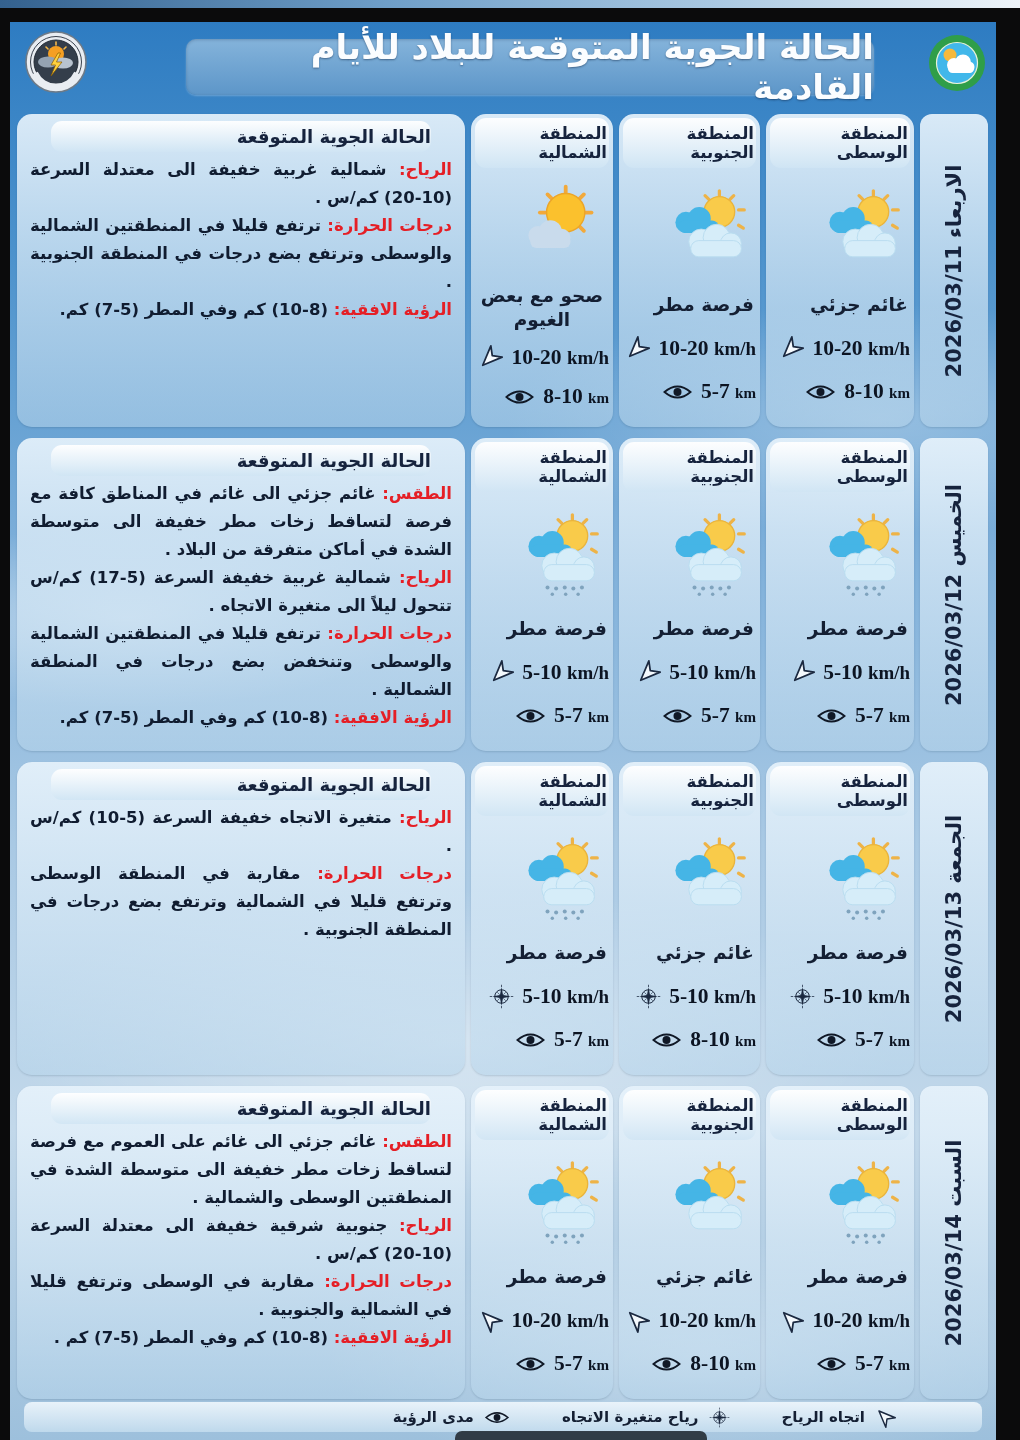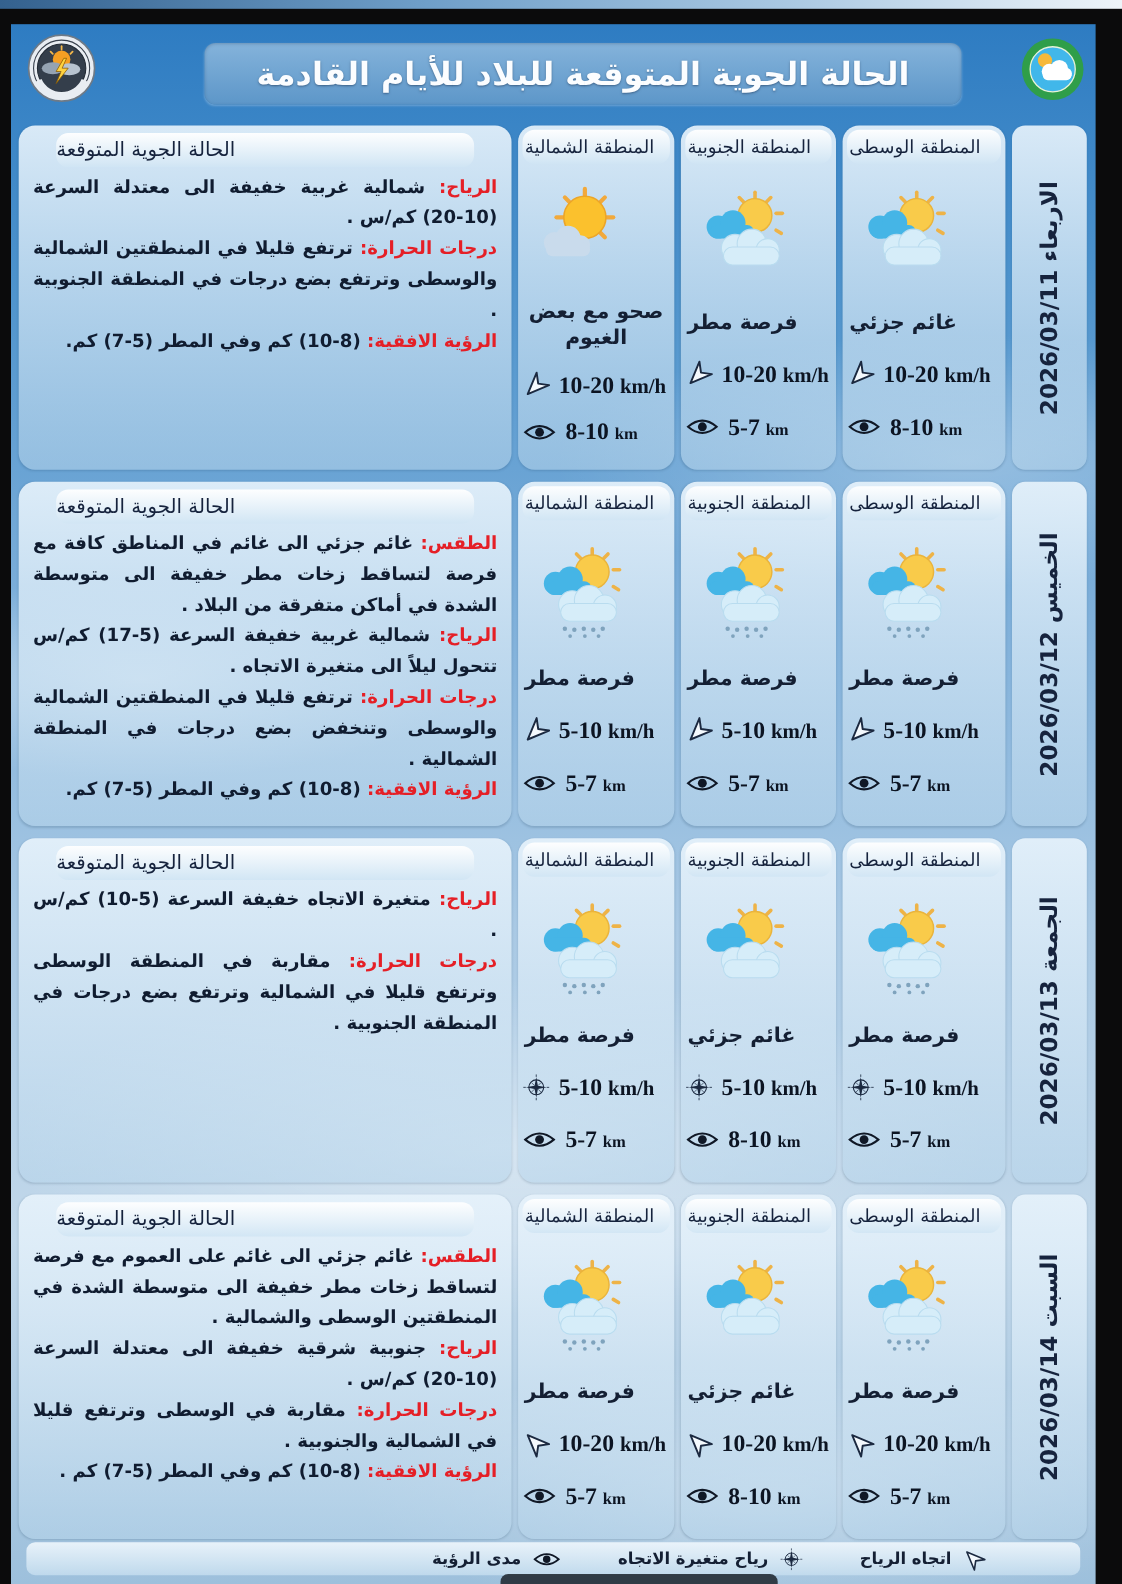--- a/index.html
+++ b/index.html
@@ -21,48 +21,48 @@
       radial-gradient(ellipse 500px 160px at 70% 94%, rgba(255,255,255,.35), transparent 75%),
       linear-gradient(180deg,#2e7cc2 0%,#4c92cc 16%,#7fb0da 38%,#a9c9e4 58%,#c2d8ea 78%,#9dc0dc 100%);
   }
   
   .header{position:relative;height:90px;}
   .title-pill{
     position:absolute;left:176px;right:122px;top:17px;height:56px;
     background:linear-gradient(180deg,rgba(137,182,220,.95),rgba(96,152,201,.92));
     border-radius:10px;box-shadow:0 1px 3px rgba(20,40,70,.25) inset, 0 1px 2px rgba(255,255,255,.25);
     display:flex;align-items:center;justify-content:center;
-    color:#fbfdff;font-weight:bold;font-size:29px;direction:rtl;
+    color:#fbfdff;font-weight:bold;font-size:34px;direction:rtl;
     text-shadow:0 1px 2px rgba(20,40,70,.5);
   }
   .logo{position:absolute;}
   .logo-left{left:14px;top:8px;}
   .logo-right{right:10px;top:12px;}
   
   .rows{position:absolute;top:92px;left:7px;right:7px;display:flex;flex-direction:column;gap:11px;}
   .day-row{display:grid;grid-template-columns:448px 142px 141px 148px 68px;column-gap:6px;height:313px;}
   .card{
     background:linear-gradient(180deg,rgba(230,242,251,.92),rgba(183,213,235,.55));
     border-radius:15px;box-shadow:0 1px 2px rgba(30,60,90,.18);
   }
   .forecast-card{padding:4px 13px 4px;overflow:hidden;}
   .card-pill{
     background:linear-gradient(180deg,rgba(255,255,255,.95),rgba(208,229,244,.85));
-    border-radius:11px;text-align:left;font-weight:normal;color:#16233d;direction:rtl;
+    border-radius:11px;text-align:right;font-weight:bold;color:#16233d;direction:rtl;
   }
   .forecast-title-pill{width:90%;margin:3px auto 4px;padding:5px 0;font-size:18px;}
   .forecast-item{
     margin:0;font-size:16.5px;font-weight:bold;color:#101c30;
     direction:rtl;text-align:justify;text-align-last:right;line-height:1.7;
   }
   .forecast-item .lbl{color:#e51f26;}
   
   .region-card{display:flex;flex-direction:column;padding:4px;}
   .region-header{padding:6px 2px;font-size:16.5px;}
-  .region-body{flex:1;display:flex;flex-direction:column;align-items:flex-start;justify-content:space-evenly;width:100%;}
+  .region-body{flex:1;display:flex;flex-direction:column;align-items:flex-end;justify-content:space-evenly;width:100%;}
   .weather-icon{width:100px;height:88px;}
   .condition{font-size:18.5px;font-weight:bold;color:#141f33;direction:rtl;text-align:center;line-height:1.3;padding:0 2px;}
   .metric{display:flex;align-items:center;gap:8px;direction:ltr;}
   .metric-text{font-family:"Liberation Serif",serif;font-weight:bold;font-size:21.5px;color:#0c1422;white-space:nowrap;}
   .unit-wind{font-size:.88em;}
   .unit-vis{font-size:.7em;}
   .metric-icon{transform-origin:50% 50%;}
   .wind-icon{width:25px;height:25px;}
   .eye-icon-svg{width:31px;height:20px;}
   

